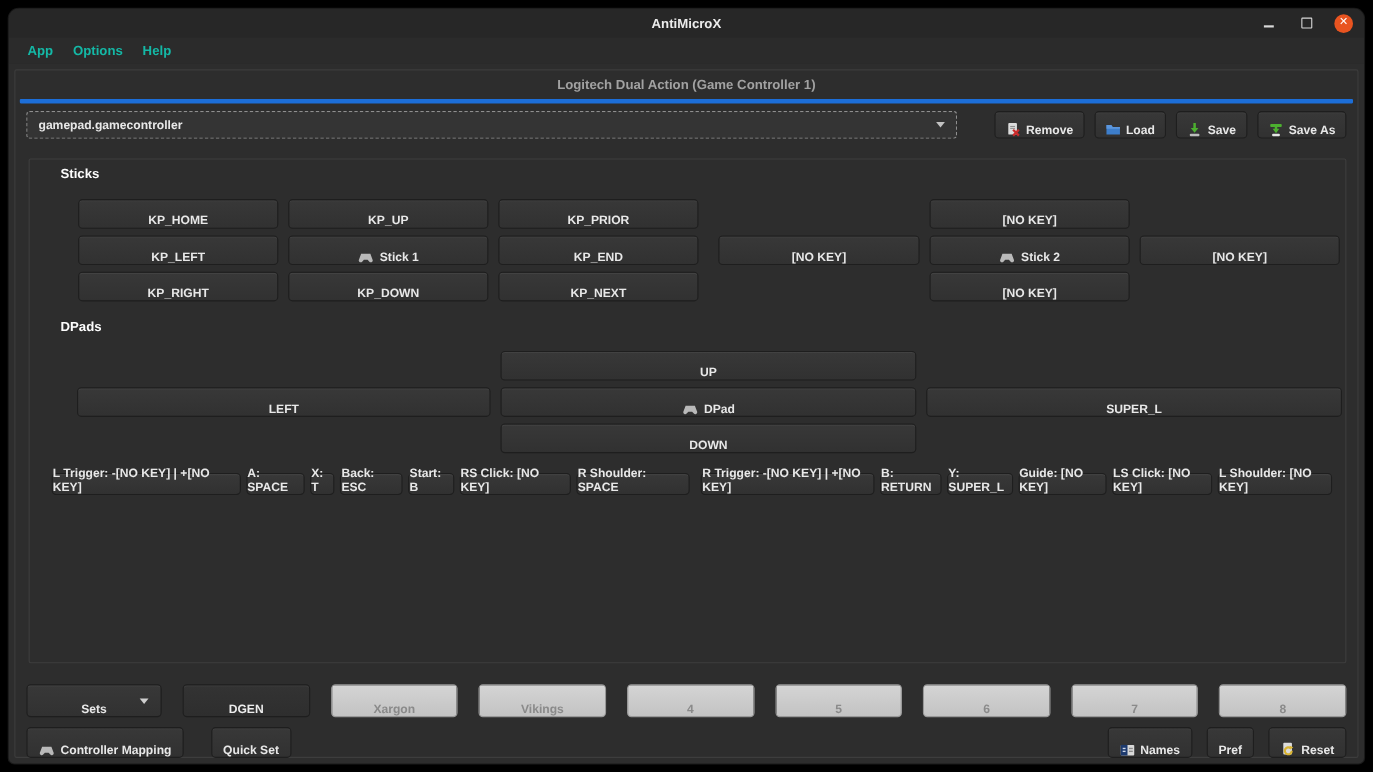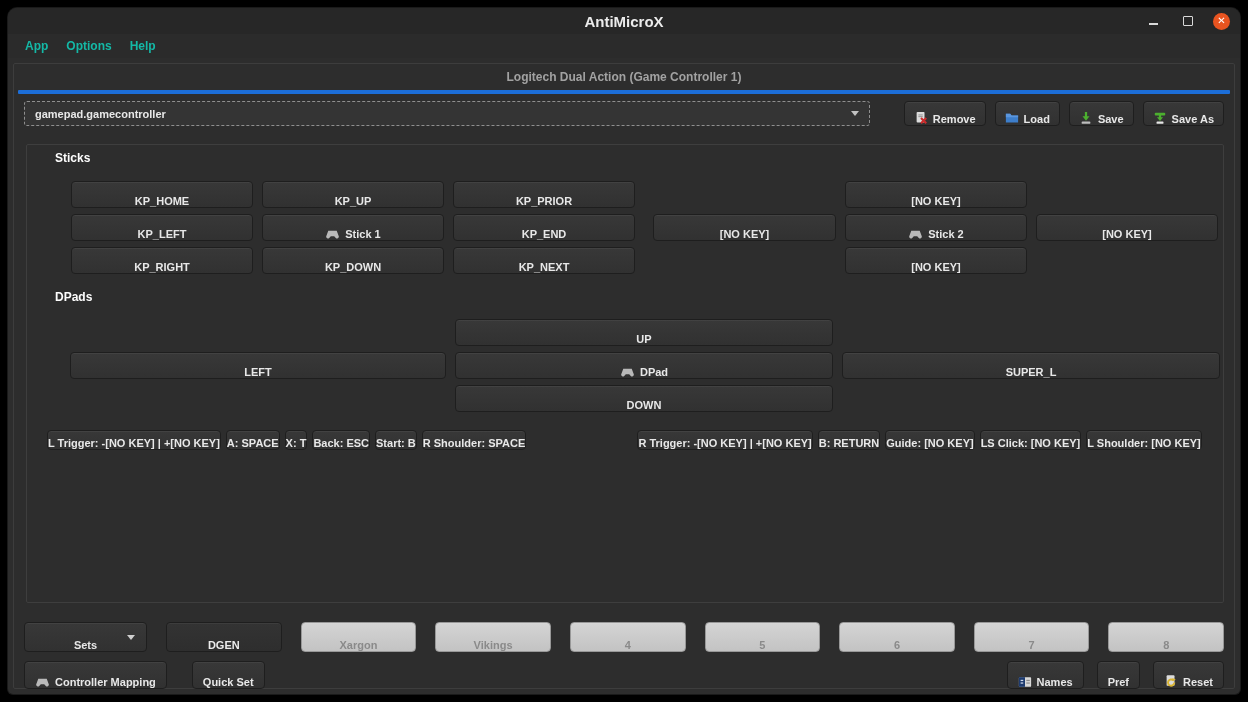--- a/index.html
+++ b/index.html
@@ -1,21 +1,21 @@
 <!DOCTYPE html>
 <html><head>
 <meta charset="utf-8">
 <style>
   html,body{margin:0;padding:0;background:#000;width:1248px;height:702px;overflow:hidden;
     font-family:"Liberation Sans","DejaVu Sans",sans-serif;-webkit-font-smoothing:antialiased;}
   .window{position:absolute;left:8px;top:8px;width:1232px;height:686px;background:#2d2d2d;
     border-radius:9px 9px 5px 5px;overflow:hidden;box-shadow:0 0 0 1px #1a1a1a;}
   
   .titlebar{height:26px;background:#272727;display:flex;align-items:center;justify-content:center;position:relative;}
-  .title{font-size:15px;font-weight:bold;color:#ececec;}
+  .title{font-size:12px;font-weight:bold;color:#ececec;}
   .winctl{position:absolute;right:10px;top:0;height:26px;display:flex;align-items:center;gap:17px;}
   .ctl{width:17px;height:17px;display:flex;align-items:center;justify-content:center;cursor:pointer;}
   .min-glyph{width:9px;height:2px;background:#d9d9d9;margin-top:6px;}
   .max-glyph{width:8px;height:8px;border:1.5px solid #d9d9d9;border-radius:1px;}
   .close{width:17px;height:17px;border-radius:50%;background:#e95420;display:flex;align-items:center;justify-content:center;}
   .close-x{color:#fff;font-size:10px;font-weight:bold;line-height:1;margin-top:-1px;}
   
   .menubar{height:24px;background:#2b2b2b;display:flex;align-items:center;padding-left:8px;}
   .menuitem{color:#14b8a6;font-size:12px;font-weight:600;padding:3px 9px;border-radius:3px;cursor:default;}
   
@@ -214,25 +214,27 @@
         <div></div>
       </div>
 
       <div class="assigncols">
         <div class="acol acol-l">
           <div class="btn abtn">L Trigger: -[NO KEY] | +[NO KEY]</div>
           <div class="btn abtn">A: SPACE</div>
           <div class="btn abtn">X: T</div>
           <div class="btn abtn">Back: ESC</div>
           <div class="btn abtn">Start: B</div>
+          <div class="btn abtn">RS Click: [NO KEY]</div>
           <div class="btn abtn">R Shoulder: SPACE</div>
         </div>
         <div class="acol acol-r">
           <div class="btn abtn">R Trigger: -[NO KEY] | +[NO KEY]</div>
           <div class="btn abtn">B: RETURN</div>
+          <div class="btn abtn">Y: SUPER_L</div>
           <div class="btn abtn">Guide: [NO KEY]</div>
           <div class="btn abtn">LS Click: [NO KEY]</div>
           <div class="btn abtn">L Shoulder: [NO KEY]</div>
         </div>
       </div>
     </div>
 
     <div class="setsrow">
       <div class="btn sets-selector">
         <span>Sets</span>

